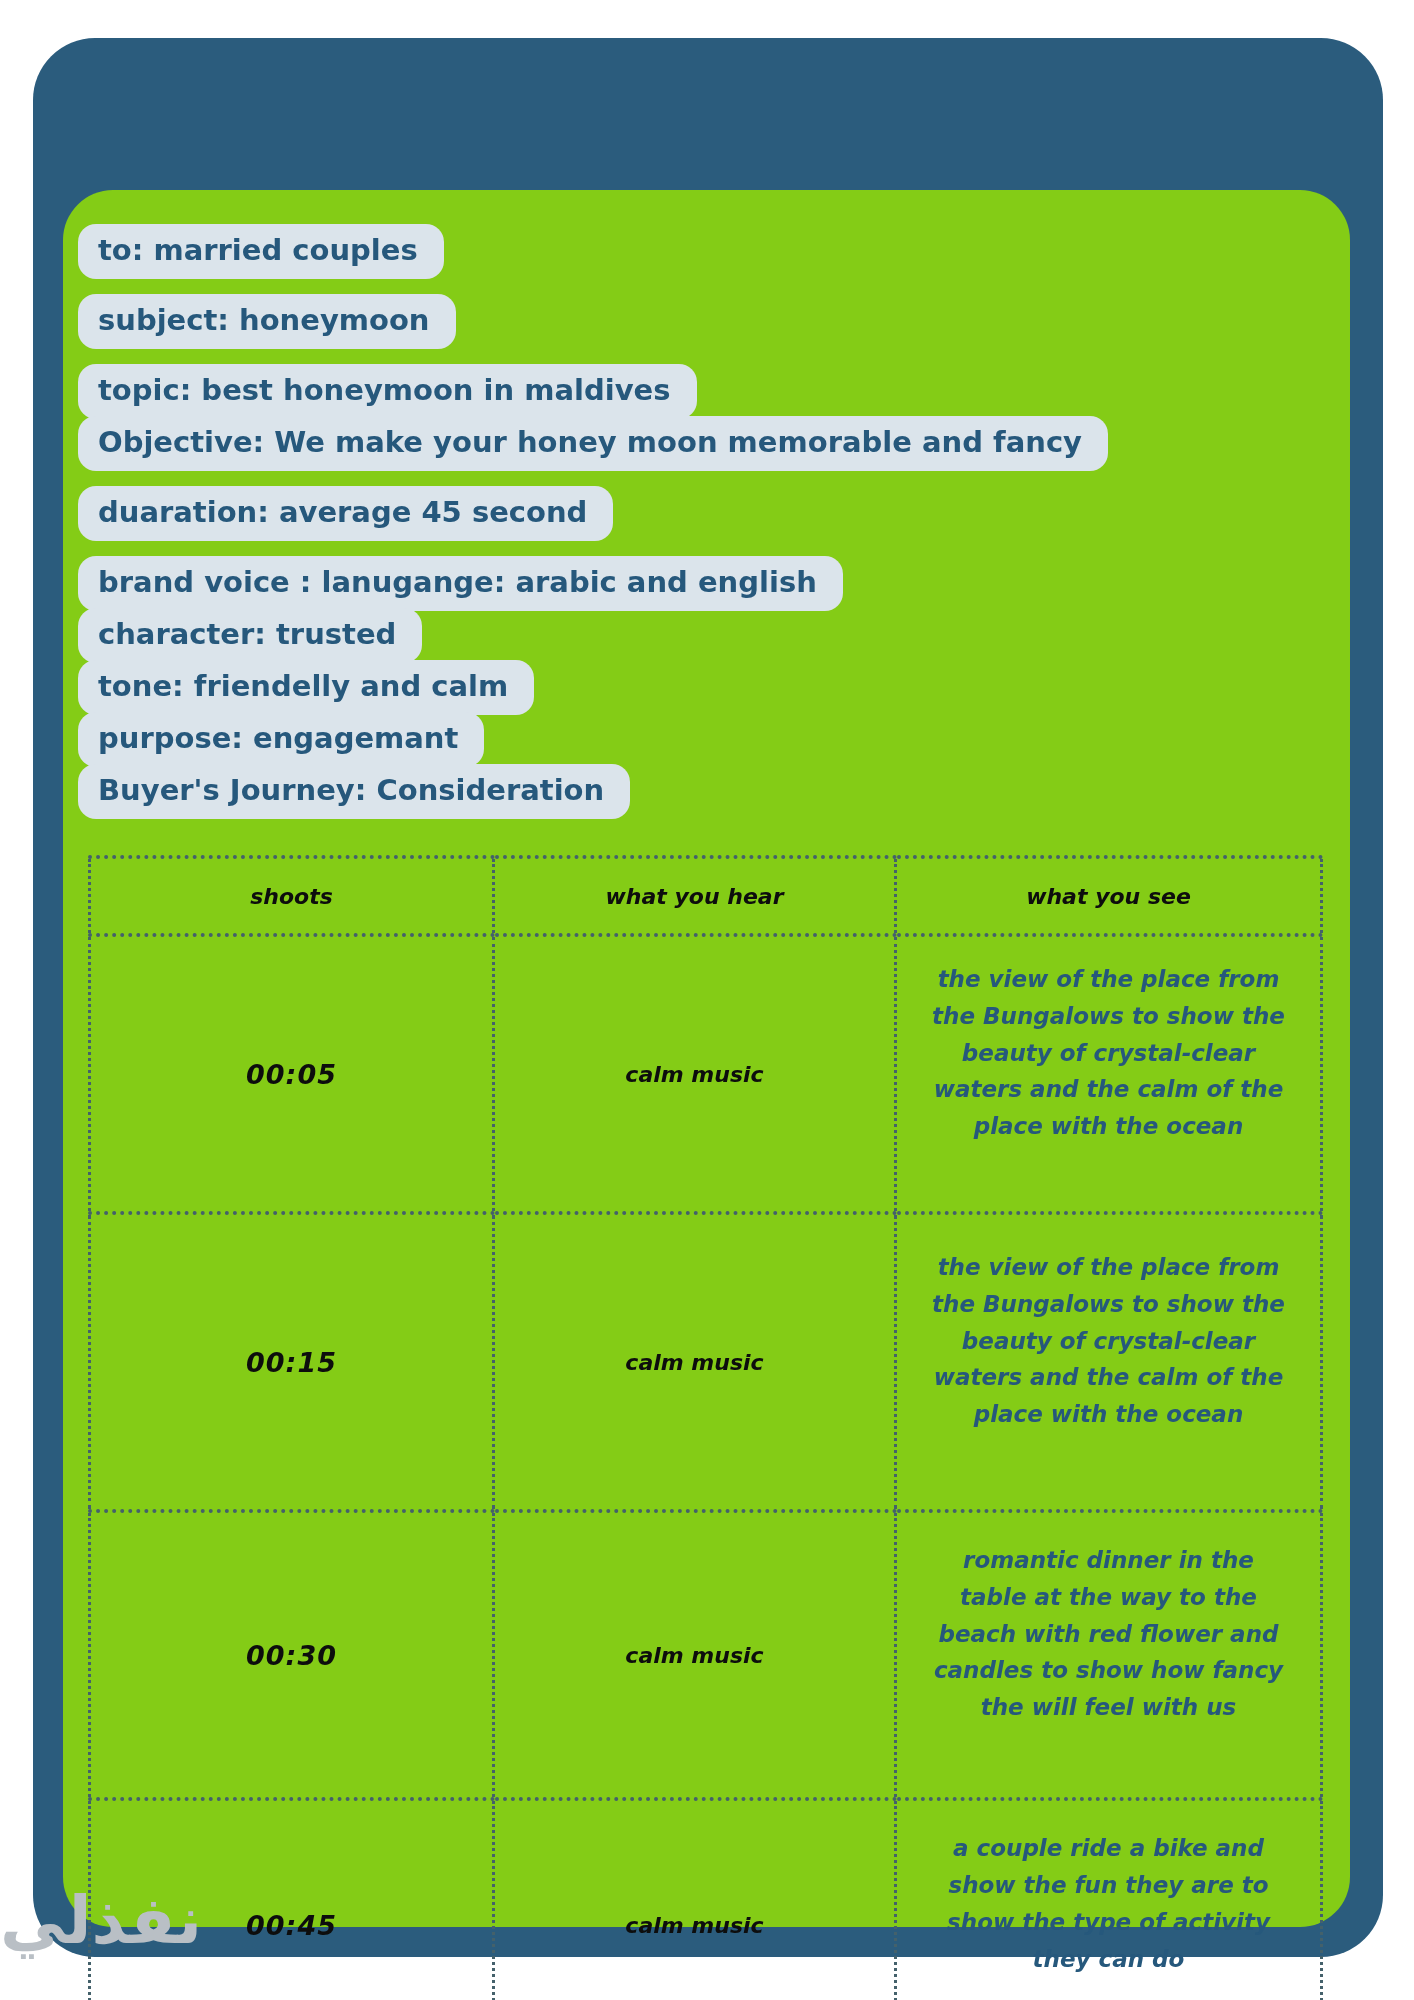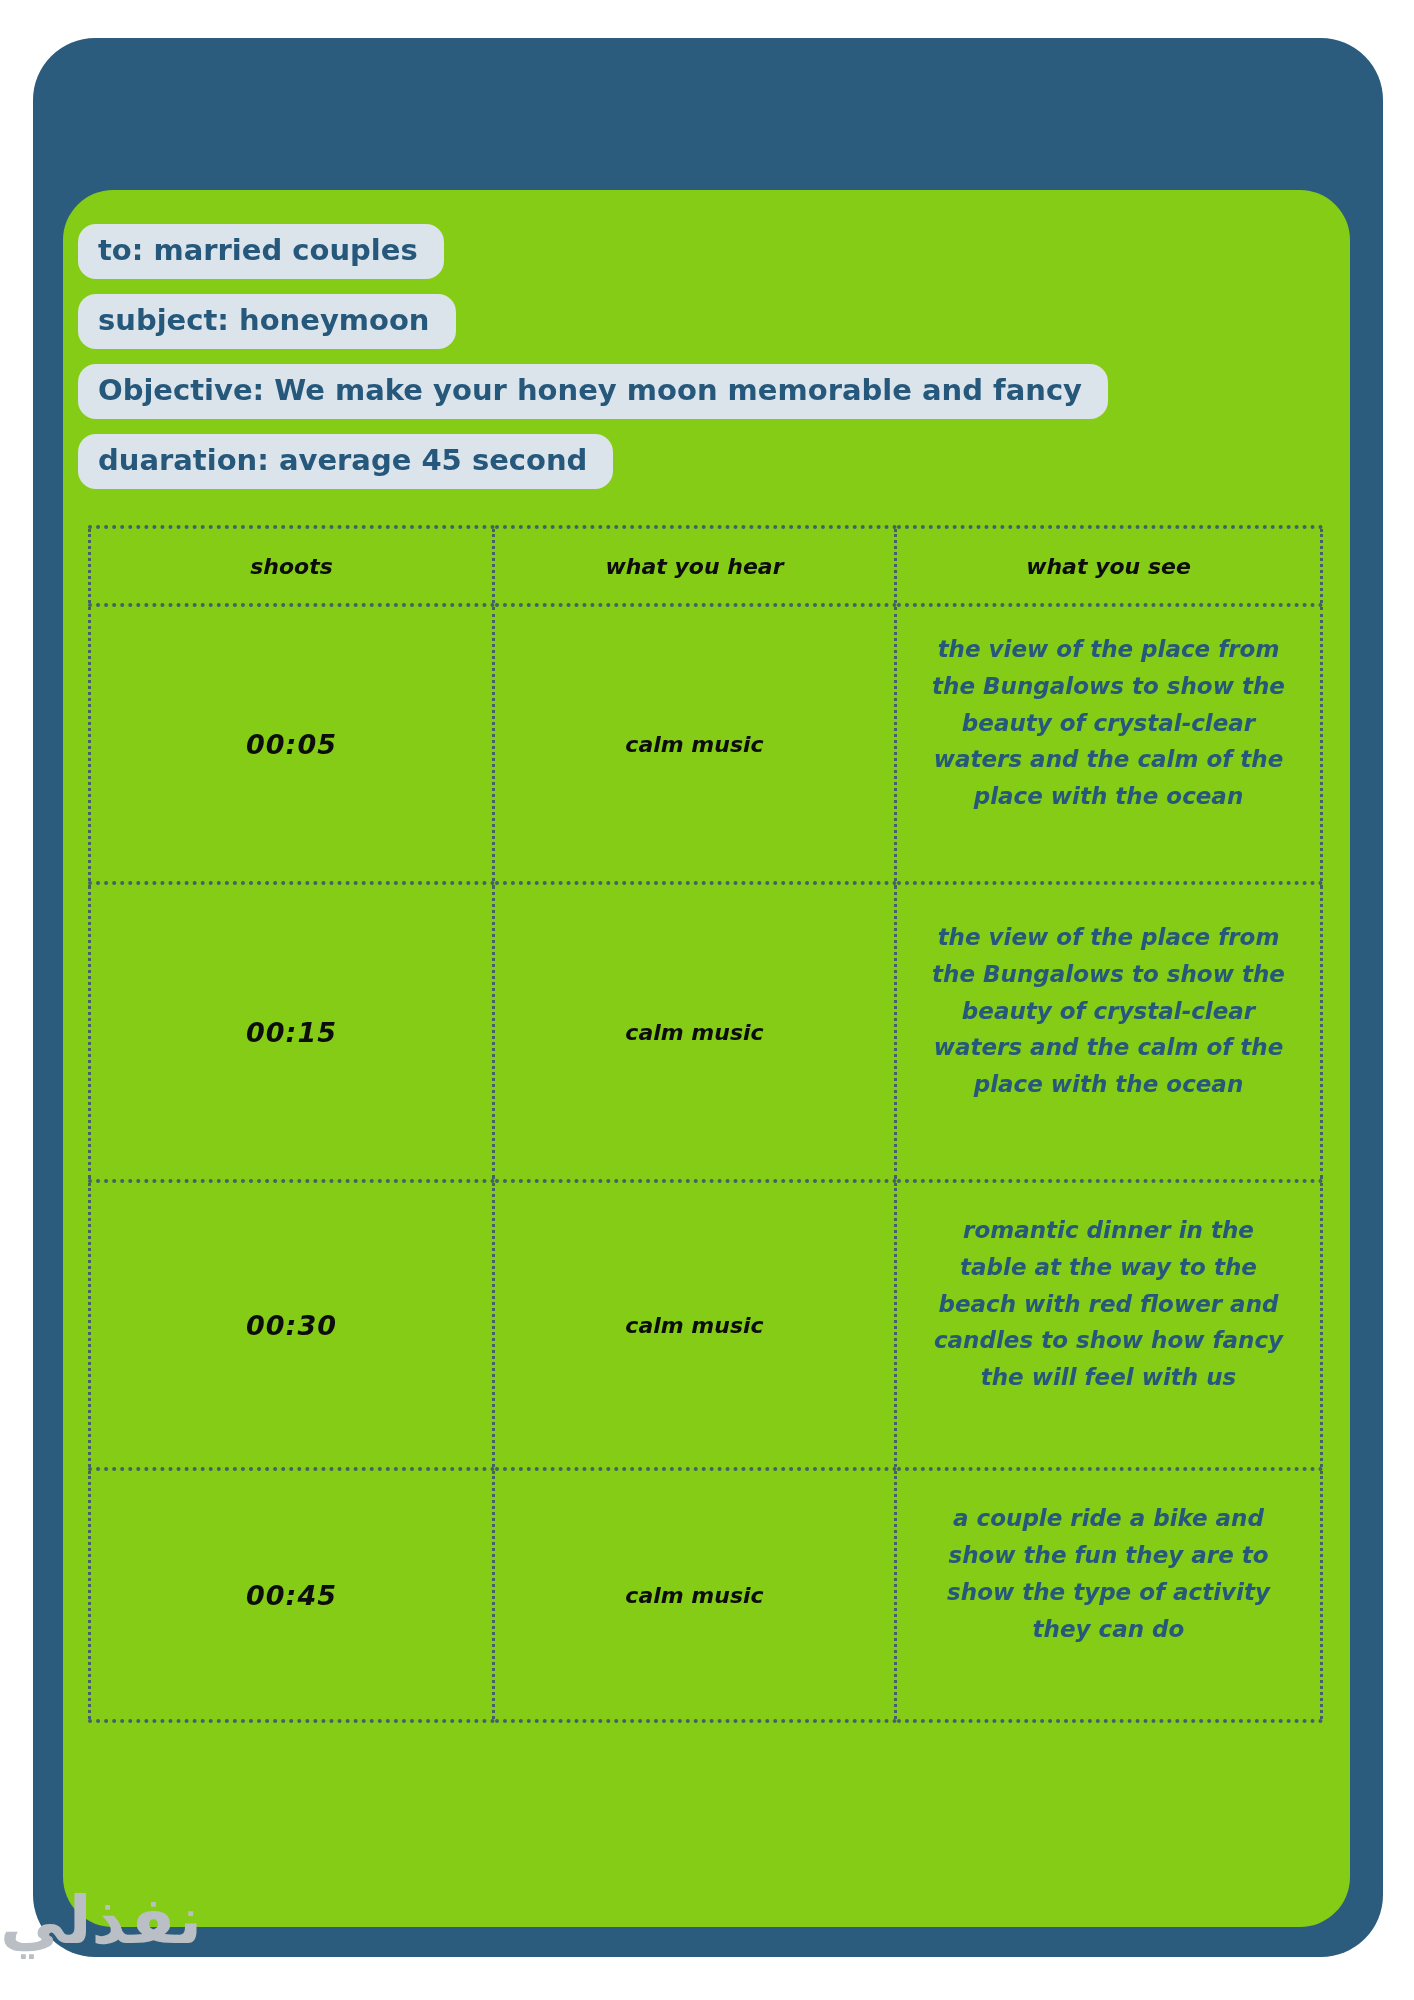--- a/index.html
+++ b/index.html
@@ -150,27 +150,35 @@
 
         <div class="group">
           <div class="pill">to: married couples</div>
         </div>
 
         <div class="group">
           <div class="pill">subject: honeymoon</div>
         </div>
 
         <div class="group">
+          <div class="pill">topic: best honeymoon in maldives</div>
           <div class="pill">Objective: We make your honey moon memorable and fancy</div>
         </div>
 
         <div class="group">
           <div class="pill">duaration: average 45 second</div>
         </div>
 
+        <div class="group">
+          <div class="pill">brand voice : lanugange: arabic and english</div>
+          <div class="pill">character: trusted</div>
+          <div class="pill">tone: friendelly and calm</div>
+          <div class="pill">purpose: engagemant</div>
+          <div class="pill">Buyer's Journey: Consideration</div>
+        </div>
 
       </div>
 
       <table class="script">
         <colgroup>
             <col class="c1">
             <col class="c2">
             <col class="c3">
           </colgroup>
         <thead>

